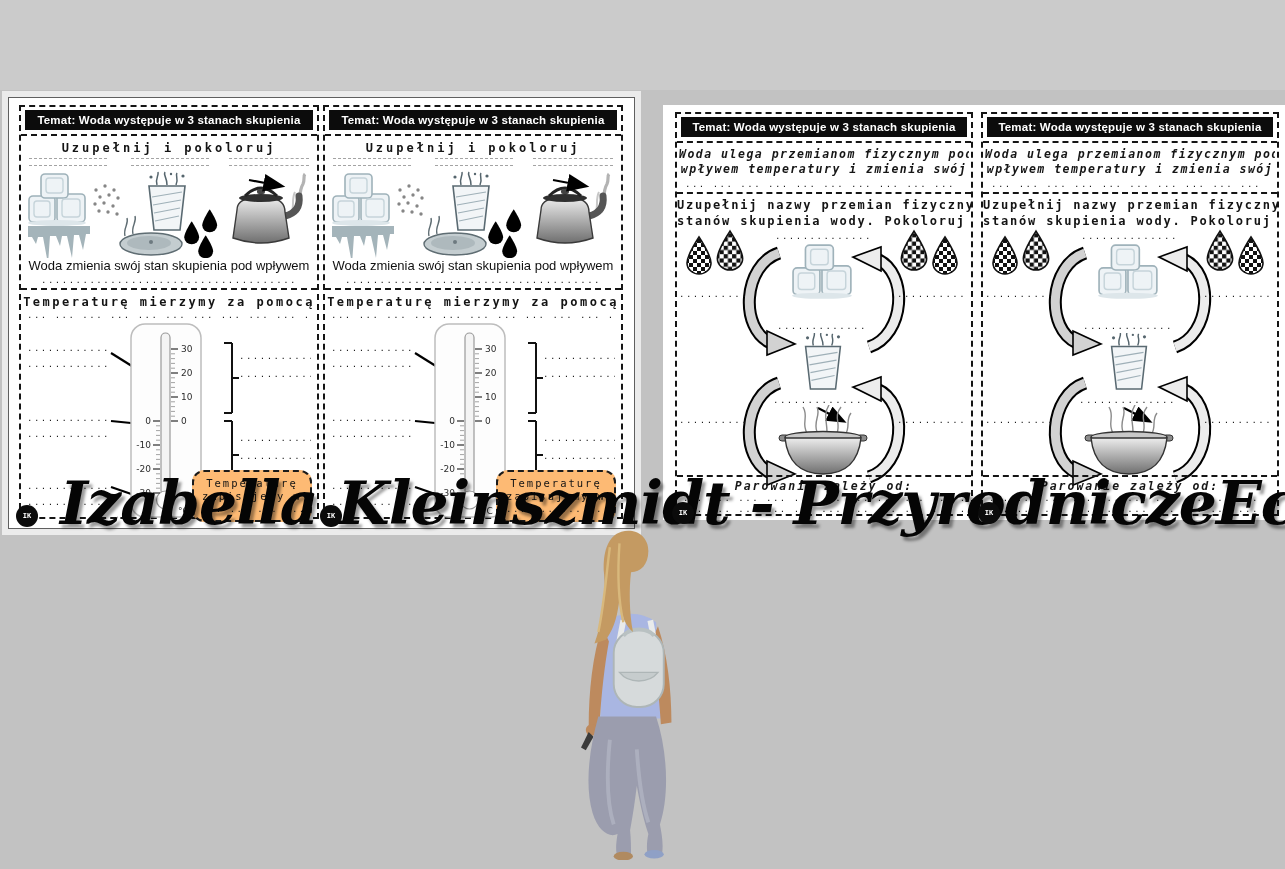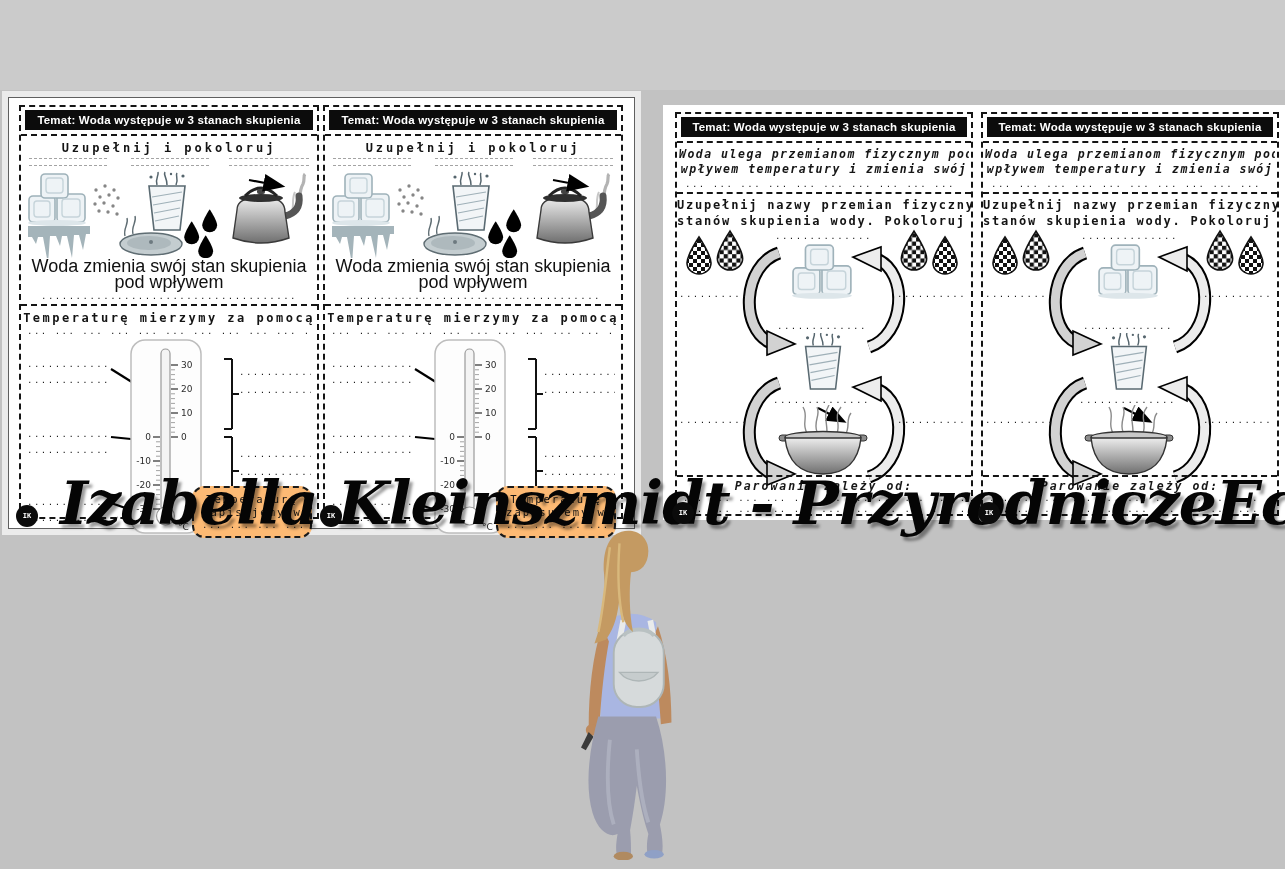--- a/index.html
+++ b/index.html
@@ -16,21 +16,21 @@
   .hdrrow{border-bottom:2px dashed #151515;padding:3px 4px 4px}
   .hdr{background:#0c0c0c;color:#fff;font-weight:bold;font-size:11.5px;line-height:14px;
        text-align:center;letter-spacing:.2px;padding:3px 0}
   .sectitle{font-family:"DejaVu Sans Mono",monospace;font-weight:600;font-size:12px;
             letter-spacing:3px;text-align:center;padding:4px 0 1px;color:#141414;white-space:nowrap;overflow:hidden}
   .sec{border-bottom:2px dashed #151515}
   .dl{font-family:"DejaVu Sans Mono",monospace;font-size:9px;line-height:11px;letter-spacing:1.5px;
       color:#1d1d1d;overflow:hidden;white-space:nowrap;height:11px}
   .dl.ctr{text-align:center}
   .wl{border-top:1.5px dashed #a3a3a3;height:6px}
-  .caption{font-size:18px;line-height:16px;color:#101010;text-align:center}
+  .caption{font-size:13px;line-height:16px;color:#101010;text-align:center}
   .imgrow{position:relative;height:102px}
   .thermoArea{position:relative;height:202px}
   .abs{position:absolute}
   .tempbox{position:absolute;right:3px;bottom:1px;width:120px;height:52px;background:#fdba74;
            border:2px dashed #1a1a1a;border-radius:12px;z-index:3;text-align:center;padding-top:5px;box-sizing:border-box}
   .tempbox .tb{font-family:"DejaVu Sans Mono",monospace;font-size:10.5px;line-height:13px;
                letter-spacing:2px;color:#141414}
   .iklogo{position:absolute;left:-5px;bottom:-10px;width:22px;height:22px;border-radius:50%;
           background:#0b0b0b;color:#fff;display:flex;align-items:center;justify-content:center;
           font:bold 7px "DejaVu Sans Mono",monospace;letter-spacing:0;z-index:6}

